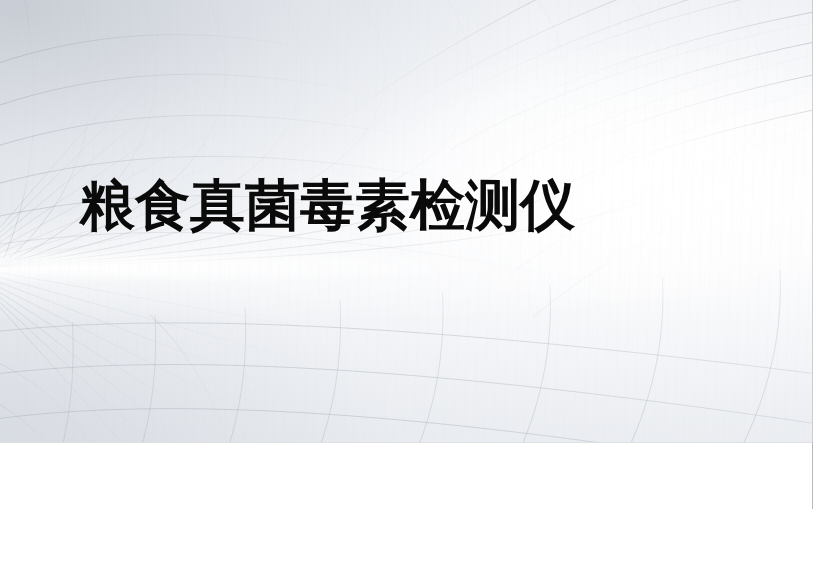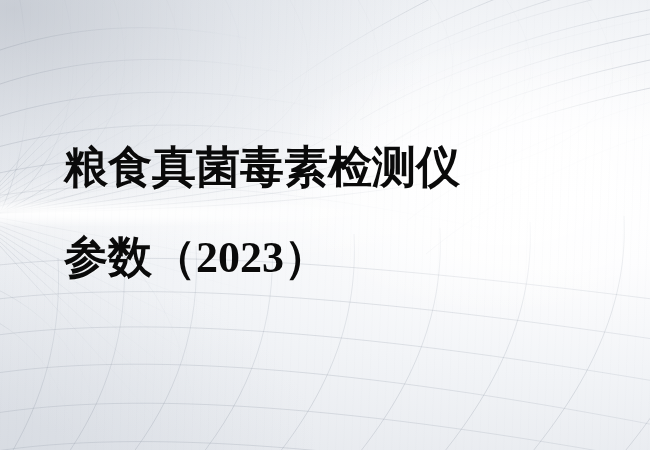--- a/index.html
+++ b/index.html
@@ -3,23 +3,23 @@
 <meta charset="utf-8">
 <style>
   html, body {
     margin: 0;
     padding: 0;
     background: #ffffff;
   }
   #banner {
     position: relative;
     width: 650px;
-    height: 450px;
+    height: 354px;
     overflow: hidden;
-    font-family: Liberation Serif, serif;
+    font-family: Liberation Mono, monospace;
     background: #737373;
   }
 
   
   .bg-layer {
     position: absolute;
     inset: 0;
     pointer-events: none;
   }
 
@@ -203,16 +203,15 @@
       </g>
     </svg>
   </div>
 
   <div class="bg-layer" id="bg-glow"></div>
   <div class="bg-layer" id="bg-streak"></div>
   <div class="bg-layer" id="bg-sheen"></div>
 
   <div id="title-block">
     <div class="title-line" id="title-line-1">粮食真菌毒素检测仪</div>
-    <div class="title-line" id="title-line-2">参数（2023）</div>
   </div>
 
 </div>
 
 </body></html>

